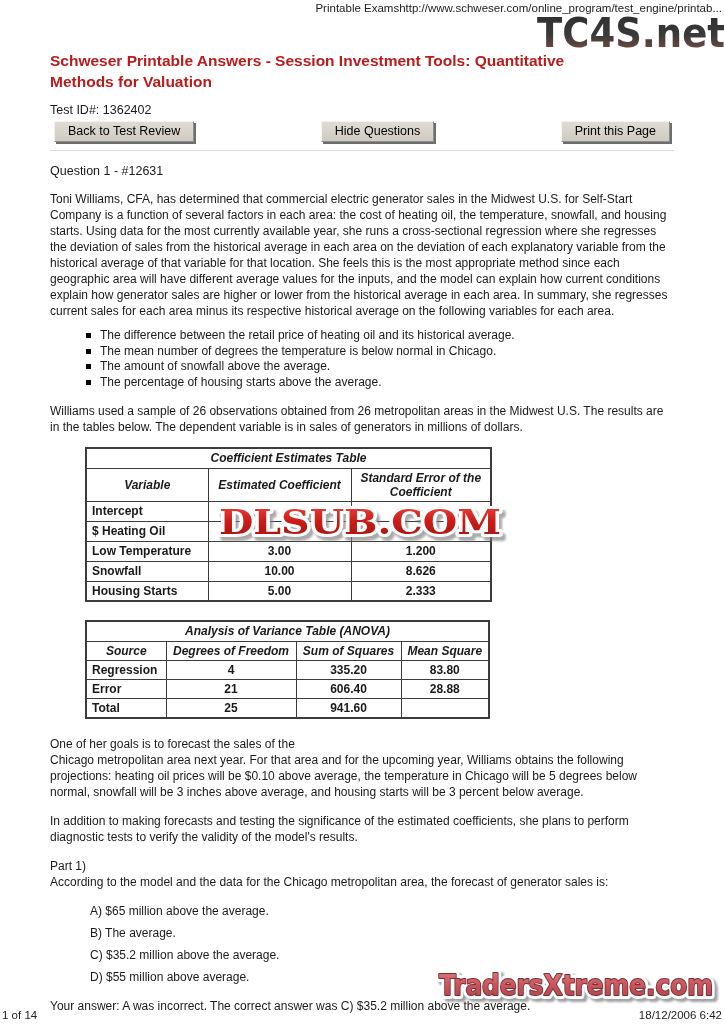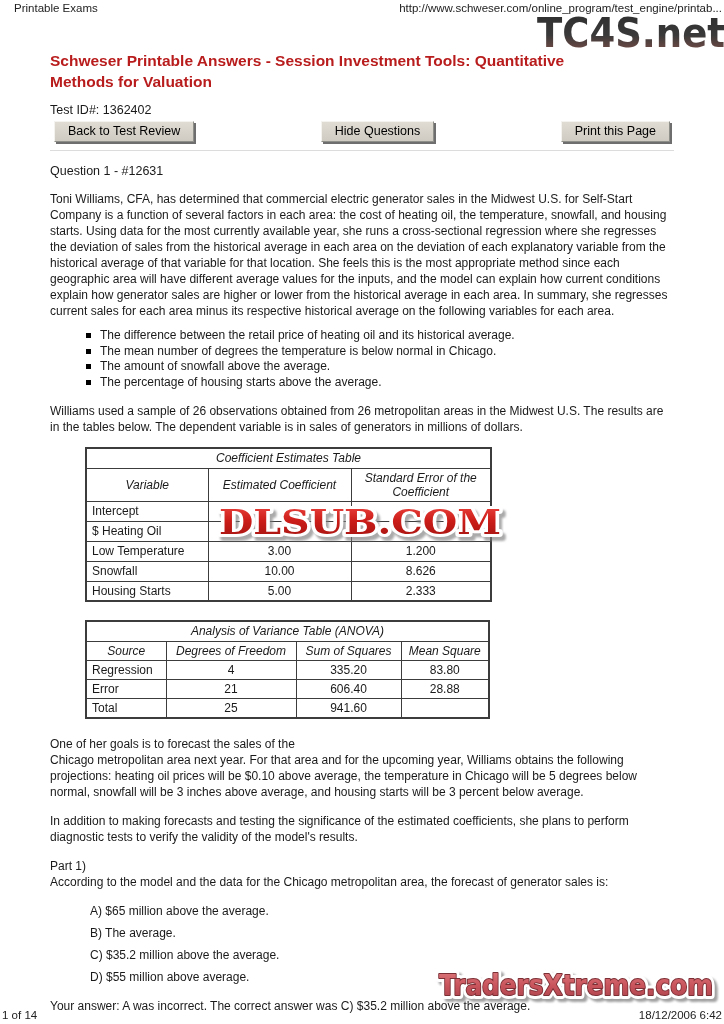--- a/index.html
+++ b/index.html
@@ -3,21 +3,21 @@
 <meta charset="utf-8">
 <style>
   * { margin:0; padding:0; box-sizing:border-box; }
   html,body { background:#ffffff; }
   body {
     width:724px; height:1024px; position:relative; overflow:hidden;
     font-family:"Liberation Sans", sans-serif; color:#1a1a1a;
   }
   .topbar {
     position:absolute; top:2px; left:2px; right:2px;
-    display:flex; justify-content:space-between; align-items:flex-start;
+    display:flex; justify-content:flex-end; align-items:flex-start;
     font-size:11.5px; color:#222;padding-left:12px;
   }
   .topbar .url { color:#222; }
   .wm-tc4s { position:absolute; top:11px; right:-3px; z-index:5; }
   .content { position:absolute; top:50px; left:50px; width:624px; }
   h1.title { font-size:15.5px; line-height:21px; font-weight:bold; color:#b91c1c; max-width:575px; }
   .testid { margin-top:11px; font-size:12.5px; }
   .btnrow { margin-top:4px; display:flex; justify-content:space-between; align-items:center; padding:0 4px 0 4px; }
   .btn {
     font-family:"Liberation Sans", sans-serif;
@@ -31,21 +31,21 @@
   .rule { margin-top:8px; border:none; border-top:1px solid #dcdcdc; height:0; }
   .qhead { margin-top:13px; font-size:12.5px; }
   p.body, .partline { margin-top:13px; font-size:12px; line-height:16px; }
   ul.bullets { margin:9px 0 0 36px; list-style:none; }
   ul.bullets li { position:relative; padding-left:14px; font-size:12px; line-height:15.5px; }
   ul.bullets li::before {
     content:""; position:absolute; left:0; top:5px; width:5px; height:5px; background:#000;
   }
   .tablewrap { position:relative; margin:12px 0 0 35px; display:inline-block; }
   table.datatable { border-collapse:collapse; border:2px solid #3c3c3c; font-size:12px; }
-  table.datatable td, table.datatable th { border:1px solid #3c3c3c; padding:2px 5px; font-weight:normal; }
+  table.datatable td, table.datatable th { border:1px solid #3c3c3c; padding:2px 5px; font-weight:bold; }
   table.datatable .ttl, table.datatable .hdr { font-style:italic; text-align:center; }
   table.datatable .ttl { height:20px; }
   table.datatable td.num { text-align:center; }
   table.datatable td.lbl { text-align:left; }
   .coef col.c1 { width:122px; } .coef col.c2 { width:143px; } .coef col.c3 { width:140px; }
   .anova col.c1 { width:80px; } .anova col.c2 { width:130px; } .anova col.c3 { width:105px; } .anova col.c4 { width:88px; }
   .coef td { height:20px; }
   .anova td { height:19px; }
   .anova-wrap { margin-top:14px; }
   .wm-dlsub { position:absolute; left:130px; top:51px; z-index:6; pointer-events:none; }

